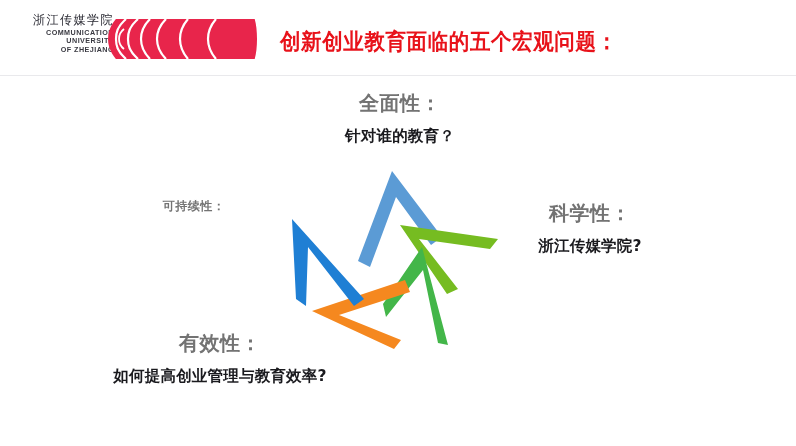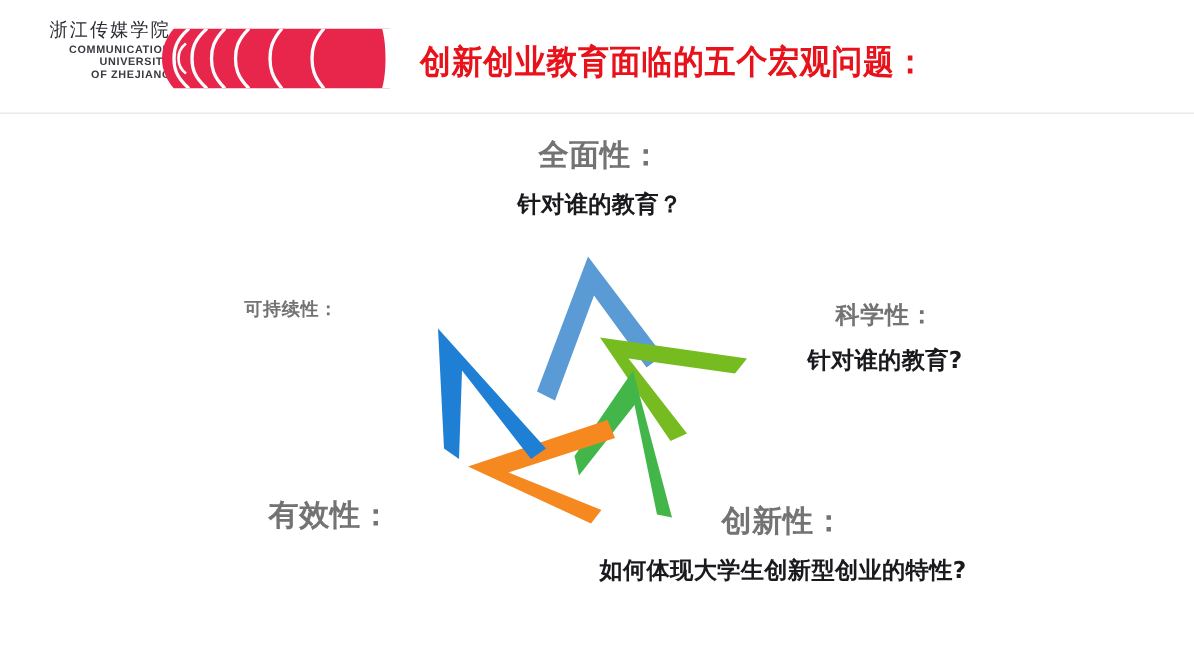--- a/index.html
+++ b/index.html
@@ -128,21 +128,21 @@
 
   
   #lg-top      { left: 300px; top: 90px;  width: 200px; }
   #lg-left     { left: 78px;  top: 198px; width: 232px; }
   #lg-right    { left: 490px; top: 200px; width: 200px; }
   #lg-botleft  { left: 74px;  top: 330px; width: 292px; text-align: center; }
   #lg-botright { left: 372px; top: 334px; width: 300px; }
 
   #lg-top .label-title   { font-size: 20px; }
   #lg-left .label-title  { font-size: 12px; }
-  #lg-right .label-title { font-size: 16px; }
+  #lg-right .label-title { font-size: 20px; }
   #lg-botleft .label-title  { font-size: 20px; }
   #lg-botright .label-title { font-size: 20px; }
 </style>
 </head>
 <body>
 
 <div class="slide">
 
   <div class="header">
 
@@ -221,25 +221,22 @@
     <div class="label-title">全面性：</div>
     <div class="label-sub">针对谁的教育？</div>
   </div>
 
   <div class="label-group" id="lg-left">
     <div class="label-title">可持续性：</div>
   </div>
 
   <div class="label-group" id="lg-right">
     <div class="label-title">科学性：</div>
-    <div class="label-sub">针对谁的教育?</div>
+    <div class="label-sub">浙江传媒学院?</div>
   </div>
 
   <div class="label-group" id="lg-botleft">
     <div class="label-title">有效性：</div>
-  </div>
-
-  <div class="label-group" id="lg-botright">
-    <div class="label-title">创新性：</div>
-    <div class="label-sub">如何体现大学生创新型创业的特性?</div>
-  </div>
+    <div class="label-sub">如何提高创业管理与教育效率?</div>
+  </div>
+
 
 </div>
 
 </body></html>

